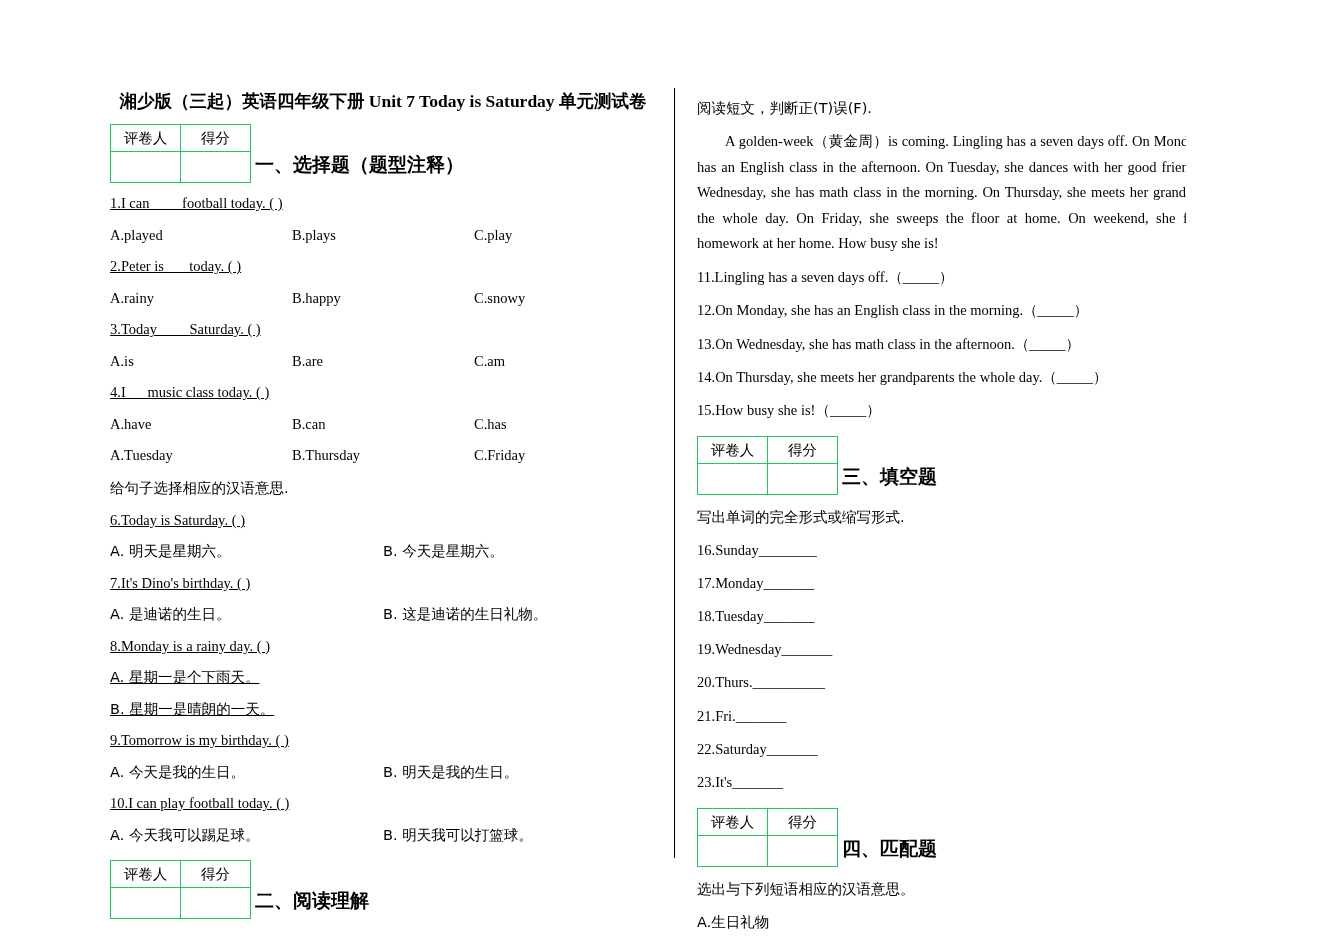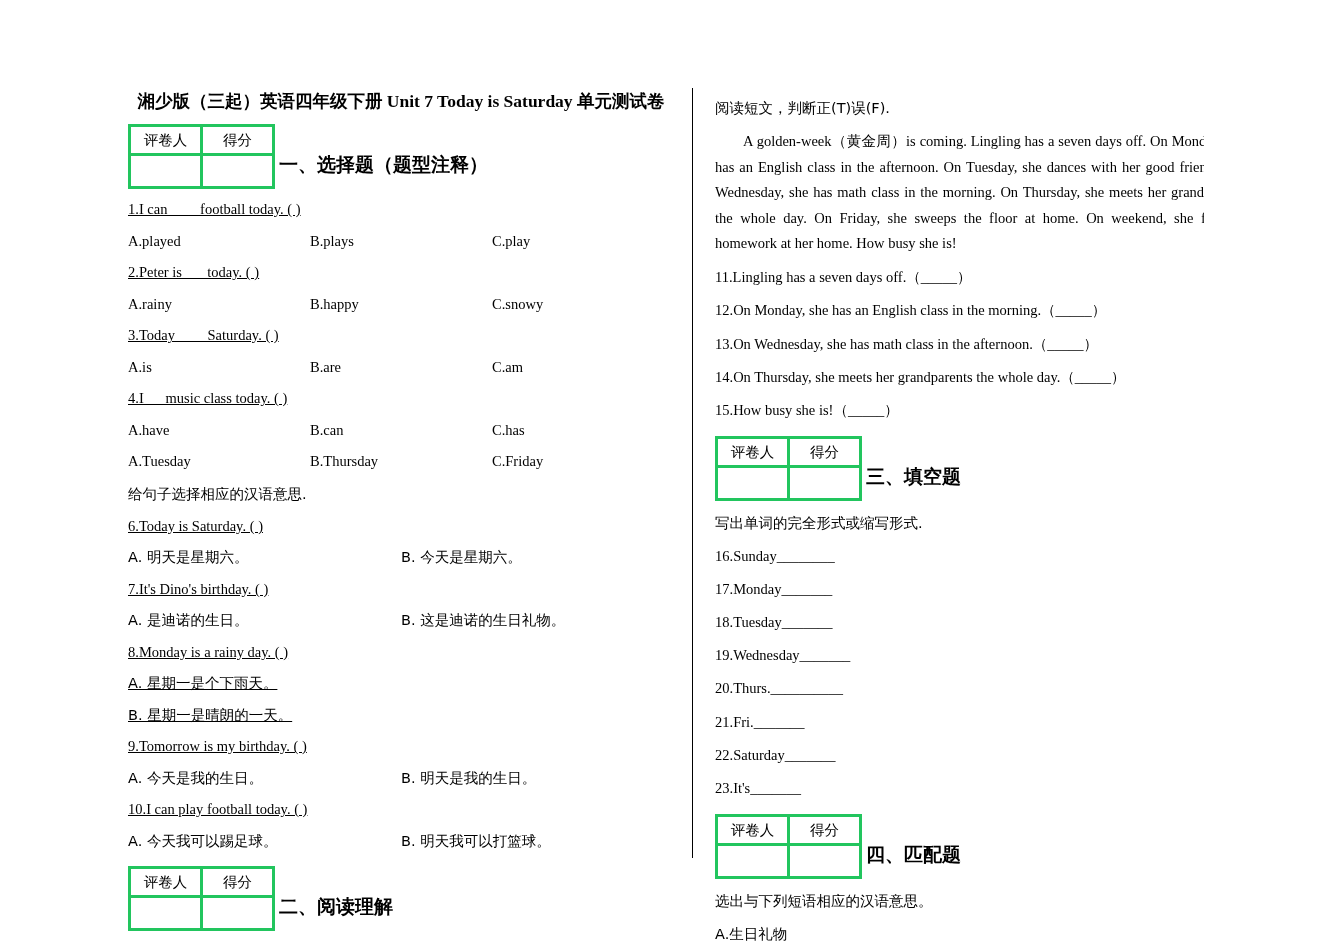--- a/index.html
+++ b/index.html
@@ -9,21 +9,21 @@
   }
   body {
     width: 1334px;
     height: 944px;
     font-family: "Liberation Serif", serif;
     color: #000000;
     position: relative;
   }
   .page {
     position: absolute;
-    left: 18px; top: 0;
+    left: 0; top: 0;
     width: 1186px;
     height: 944px;
     overflow: hidden;
   }
   .columns {
     position: absolute;
     left: 110px;
     top: 88px;
     width: 1120px;
     display: flex;
@@ -57,21 +57,21 @@
   .score-block {
     display: flex;
     align-items: flex-start;
     margin: 6px 0 8px 0;
   }
   table.score-table {
     border-collapse: collapse;
     table-layout: fixed;
   }
   table.score-table td {
-    border: 3px solid #22c55e;
+    border: 1px solid #22c55e;
     width: 69px;
     height: 26px;
     text-align: center;
     font-size: 14.5px;
     font-family: "Liberation Sans", sans-serif;
     padding: 0;
   }
   table.score-table td.empty {
     height: 30px;
   }

